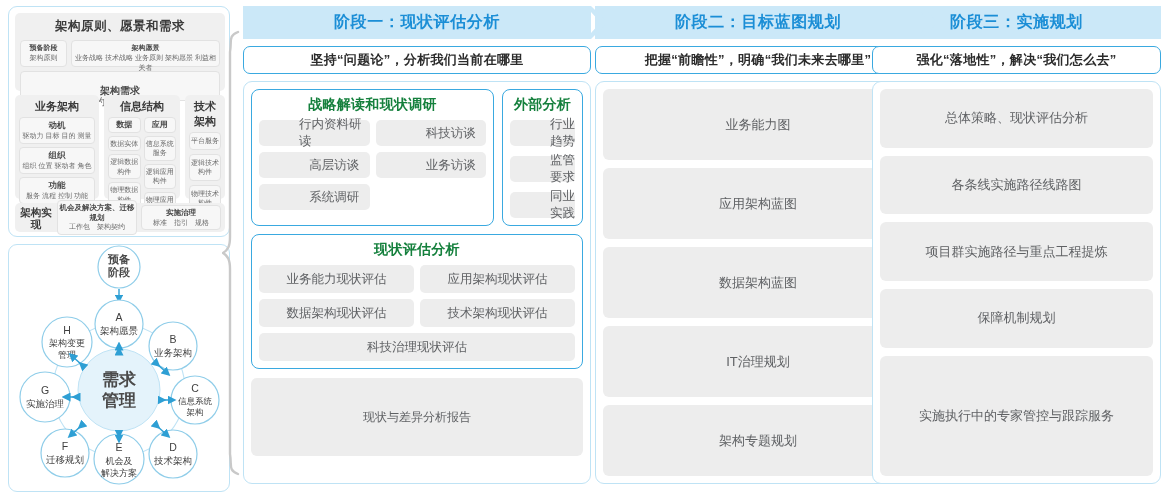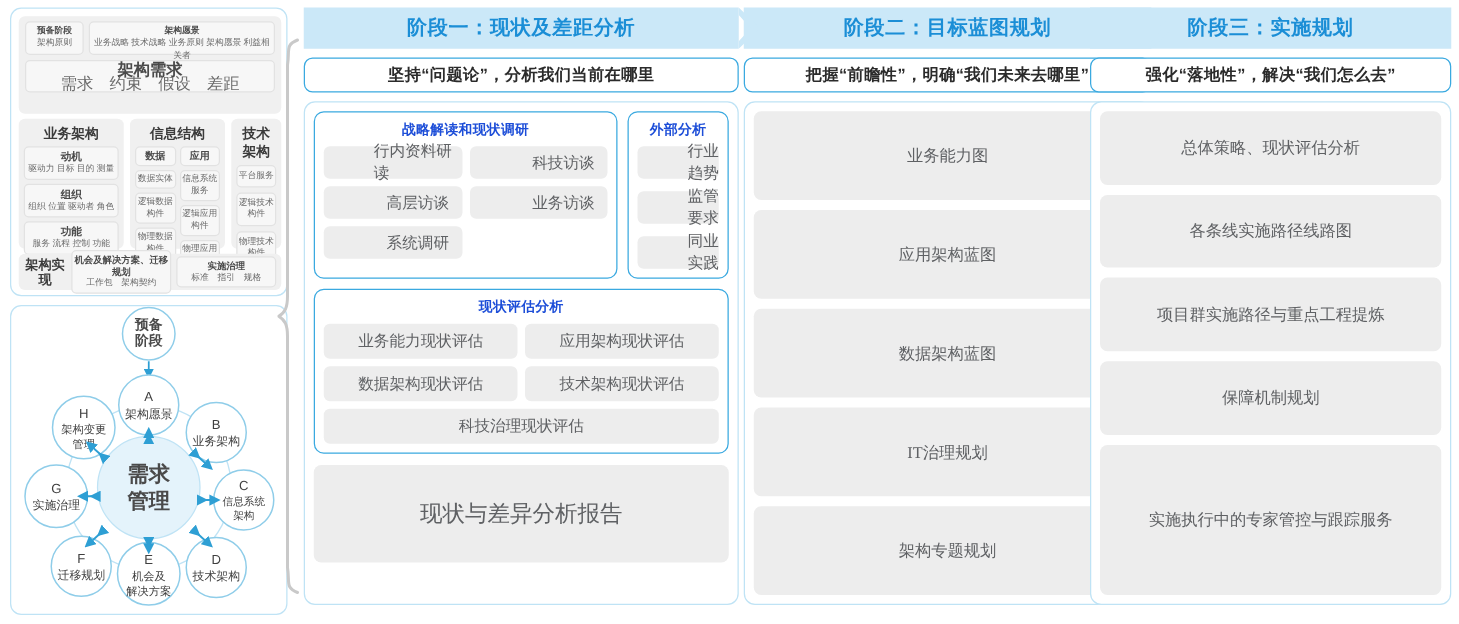--- a/index.html
+++ b/index.html
@@ -30,21 +30,21 @@
     box-sizing:border-box;text-align:center;color:#6b6b6b;
   }
   .tg-cell .hd{display:block;font-weight:bold;color:#4a4a4a;}
 
   
   .tg-top{position:absolute;left:6px;top:6px;width:210px;height:78px;padding:4px 5px;}
   .tg-top .tg-title{font-size:12.5px;margin:1px 0 5px 0;letter-spacing:.5px;}
   .tg-row1{display:flex;gap:4px;height:27px;}
   .tg-prep{width:47px;padding:2px 0;font-size:7px;line-height:10px;}
   .tg-vision{flex:1;padding:2px 2px;font-size:7px;line-height:10px;}
-  .tg-req{margin-top:4px;height:26px;padding:2px 0;font-size:13px;line-height:10.5px;}
+  .tg-req{margin-top:4px;height:26px;padding:14px 0;font-size:10px;line-height:10.5px;}
 
   
   .tg-mid{position:absolute;left:6px;top:88px;width:210px;height:104px;display:flex;gap:5px;}
   .pillar{background:#f0f0f0;border-radius:5px;padding:3px 4px;box-sizing:border-box;}
   .pillar .ph{text-align:center;font-weight:bold;font-size:11px;color:#3b3b3b;margin:1px 0 3px 0;}
   .p-biz{width:84px;}
   .p-info{width:76px;}
   .p-tech{flex:1;}
   .biz-cell{font-size:7px;line-height:10px;padding:2px 1px;margin-bottom:3px;}
   .biz-cell .hd{font-size:8.5px;margin-bottom:1px;}
@@ -102,57 +102,58 @@
   }
   #p1body{height:403px;}
   #p2body{height:403px;display:flex;flex-direction:column;gap:8px;}
   #p3body{height:403px;display:flex;flex-direction:column;gap:8px;}
 
   .group{
     border:1.4px solid #3aa9e0;border-radius:8px;background:#fff;
     box-sizing:border-box;padding:6px 7px 7px 7px;
   }
   .group-title{
-    text-align:center;font-size:11px;font-weight:bold;color:#1d4ed8;
+    text-align:center;font-size:14px;font-weight:bold;color:#15803d;
     margin-bottom:6px;letter-spacing:.3px;
   }
   .chip{
     background:#ededed;border-radius:5px;color:#5f6164;font-size:12.5px;
     display:flex;align-items:center;justify-content:center;box-sizing:border-box;
   }
 
   .p1row1{display:flex;gap:8px;}
   #g-strategy{flex:1;}
   #g-external{width:81px;}
   .grid2{display:grid;grid-template-columns:1fr 1fr;gap:6px;}
   .grid1{display:grid;grid-template-columns:1fr;gap:10px;}
   .p1row1 .chip{height:26px;padding-left:40px;}
   #g-assess{margin-top:8px;}
   #g-assess .chip{height:28px;}
   #g-assess .grid1{margin-top:6px;}
   .report-chip{
     margin-top:9px;height:78px;background:#ededed;border-radius:6px;
     display:flex;align-items:center;justify-content:center;
-    font-size:18px;color:#5f6164;
+    font-size:12px;color:#5f6164;
   }
 
   .tallchip{flex:1;background:#ededed;border-radius:6px;display:flex;
-    align-items:center;justify-content:center;font-size:13px;color:#5f6164;text-align:center;font-family:Liberation Serif, serif;}
+    align-items:center;justify-content:center;font-size:13px;color:#5f6164;text-align:center;}
   .tallchip.grow2{flex:2.05;}
 </style>
 </head>
 <body>
 
 <div id="page">
 
   <div id="left-col">
 
     <div class="togaf-frame">
 
       <div class="tg-band tg-top">
+        <div class="tg-title">架构原则、愿景和需求</div>
         <div class="tg-row1">
           <div class="tg-cell tg-prep">
             <span class="hd">预备阶段</span>
             <span>架构原则</span>
           </div>
           <div class="tg-cell tg-vision">
             <span class="hd">架构愿景</span>
             <span>业务战略 技术战略 业务原则 架构愿景 利益相关者</span>
           </div>
         </div>
@@ -287,21 +288,21 @@
     </div>
   </div>
 
   <svg id="brace" width="24" height="450" viewBox="0 0 24 450">
     <path d="M16 2 C6 6, 10 10, 8 22 L8 207 C8 216, 6 220, 1 223 C6 226, 8 230, 8 239
              L8 424 C10 436, 6 440, 16 444" fill="none" stroke="#c9c9c9" stroke-width="2.4" stroke-linecap="round"></path>
   </svg>
 
   <div class="phase" id="phase1">
     <div class="banner">
-      <span class="banner-txt">阶段一：现状及差距分析</span>
+      <span class="banner-txt">阶段一：现状评估分析</span>
       <svg class="notch-r" viewBox="0 0 17 33" preserveAspectRatio="none">
         <polygon points="0,0 17,16.5 0,33 0,27 9.5,16.5 0,6" fill="#cbe8f8"></polygon>
       </svg>
     </div>
     <div class="subtitle">坚持“问题论”，分析我们当前在哪里</div>
 
     <div class="body-panel" id="p1body">
       <div class="p1row1">
 
         <div class="group" id="g-strategy">

